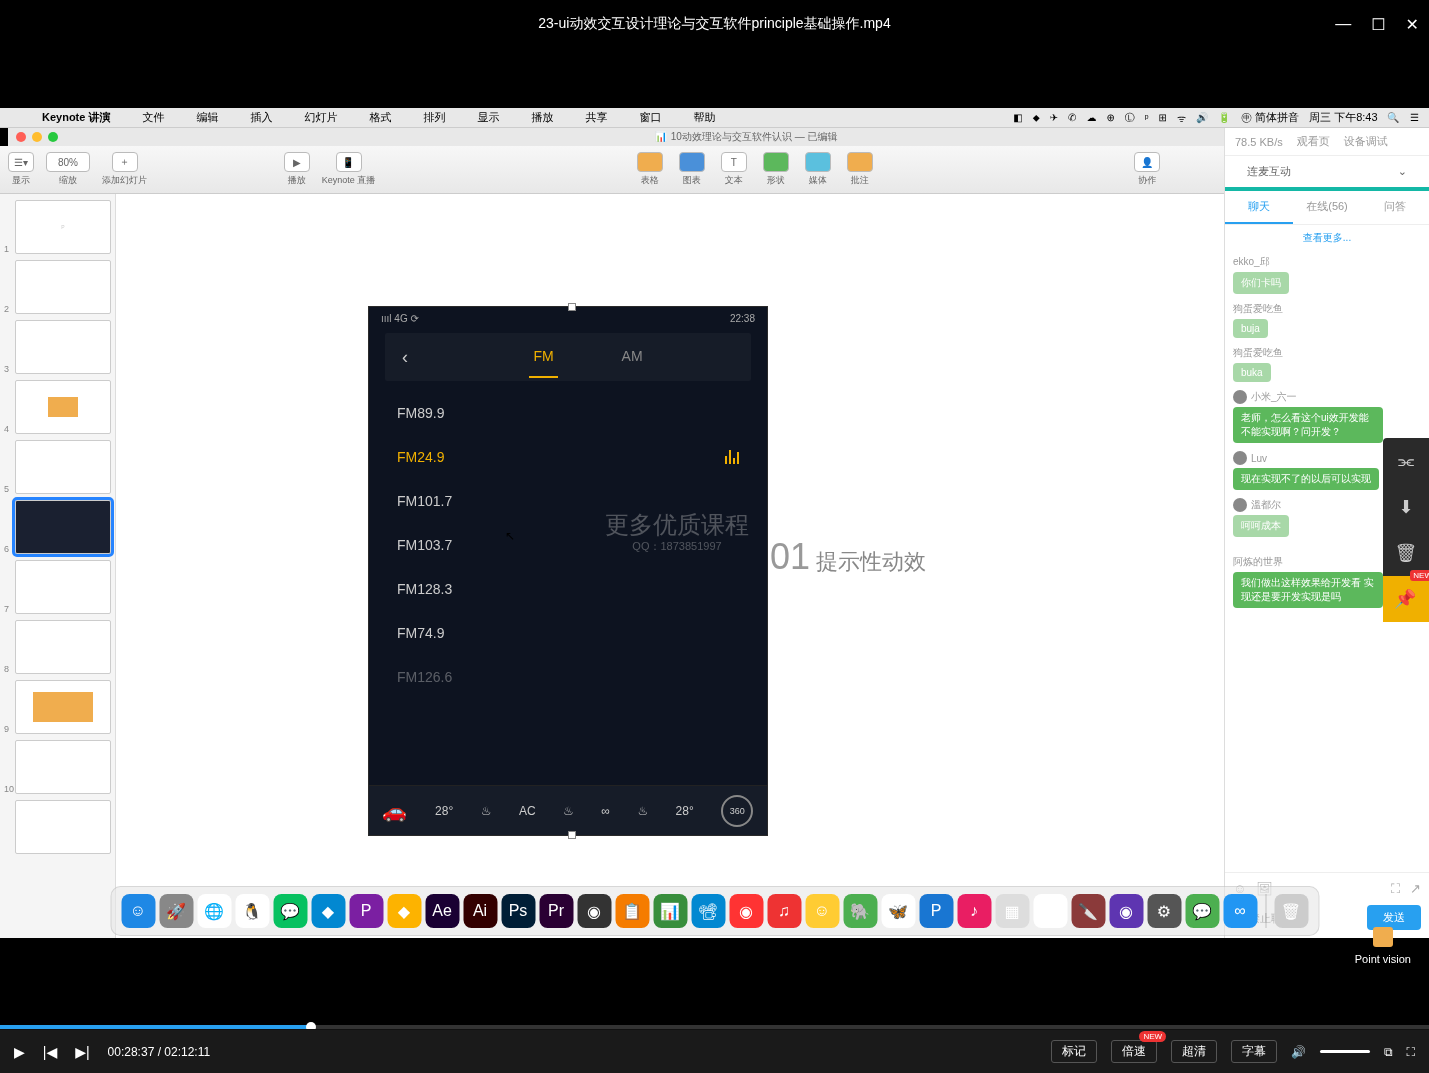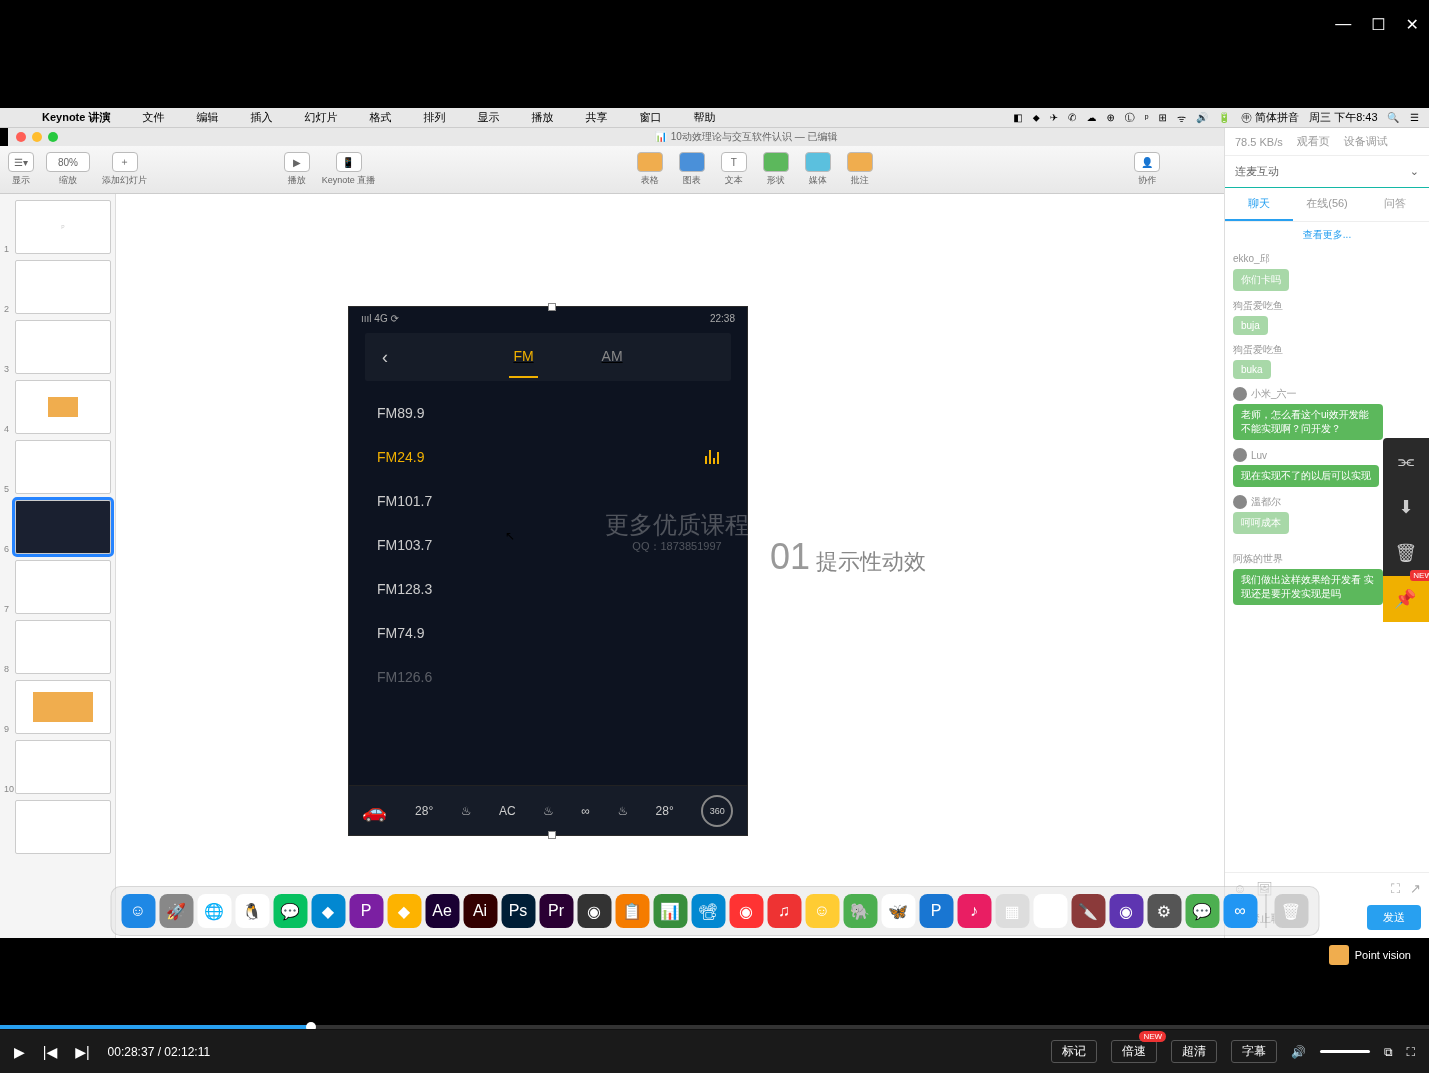--- a/index.html
+++ b/index.html
@@ -38,21 +38,21 @@
 .kn-toolbar { height: 48px; background: linear-gradient(#f7f7f7, #e8e8e8); border-bottom: 1px solid #ccc; display: flex; align-items: center; padding: 0 8px; font-size: 9px; color: #666; }
 .kn-tb-item { display: flex; flex-direction: column; align-items: center; gap: 2px; margin-right: 12px; }
 .kn-tb-icon { width: 26px; height: 20px; background: #fff; border: 1px solid #bbb; border-radius: 4px; display: flex; align-items: center; justify-content: center; font-size: 10px; }
 .kn-tb-group { display: flex; gap: 4px; }
 .ic-blue{background:#4a90d9!important}.ic-green{background:#5cb85c!important}.ic-orange{background:#f0ad4e!important}.ic-teal{background:#5bc0de!important}
 
 
 .side-panel { position: absolute; top: 20px; right: 0; width: 205px; bottom: 0; background: #fff; border-left: 1px solid #ddd; font-size: 11px; display:flex; flex-direction:column;}
 .side-hdr { height: 28px; display: flex; align-items: center; padding: 0 10px; border-bottom: 1px solid #eee; font-size: 11px; color: #999; }
 .side-hdr span { margin-right: 14px; }
-.side-collapse { padding: 8px 10px; color: #666; border-bottom: 1px solid #14b8a6; display:flex;justify-content:space-between;align-items:center;}
+.side-collapse { padding: 8px 22px; color: #666; border-bottom: 4px solid #14b8a6; display:flex;justify-content:space-between;align-items:center;}
 .side-tabs { display: flex; border-bottom: 1px solid #eee; font-size: 11px; }
 .side-tabs div { flex: 1; text-align: center; padding: 8px 0; color: #999; }
 .side-tabs div.active { color: #28a0f0; border-bottom: 2px solid #28a0f0; }
 .chat-more { text-align: center; padding: 6px; color: #28a0f0; font-size: 10px; }
 .chat-list { flex: 1; overflow: hidden; padding: 4px 8px; }
 .chat-msg { margin-bottom: 8px; }
 .chat-name { font-size: 10px; color: #999; margin-bottom: 3px; display:flex; align-items:center; gap:4px;}
 .chat-name .av{width:14px;height:14px;border-radius:50%;background:#888;display:inline-block;}
 .chat-bubble { display: inline-block; background: #5cb85c; color: #fff; padding: 4px 8px; border-radius: 4px; font-size: 10px; max-width: 150px; }
 .chat-bubble.gray { background: #a8d8a8; }
@@ -67,27 +67,27 @@
 .kn-body { position: absolute; top: 86px; left: 0; right: 205px; bottom: 0; display: flex; background: #fff; }
 .kn-thumbs { width: 116px; background: #f5f5f5; border-right: 1px solid #ddd; overflow: hidden; padding: 6px 4px; }
 .kn-thumb { display: flex; align-items: flex-end; margin-bottom: 6px; gap: 3px; }
 .kn-thumb-n { font-size: 9px; color: #888; width: 8px; }
 .kn-thumb-img { width: 96px; height: 54px; background: #fff; border: 1px solid #ccc; border-radius: 2px; position: relative; overflow:hidden; font-size:5px; display:flex;align-items:center;justify-content:center;color:#ccc;}
 .kn-thumb.active .kn-thumb-img { outline: 3px solid #2684ff; }
 .kn-canvas { flex: 1; background: #fff; display: flex; align-items: center; justify-content: center; position: relative; }
 
 
 .slide-content { position: relative; width: 860px; height: 560px; }
-.phone { position: absolute; left: 108px; top: 20px; width: 400px; height: 530px; background: #0d1320; border: 1px solid #2a2a2a; }
+.phone { position: absolute; left: 128px; top: 20px; width: 400px; height: 530px; background: #0d1320; border: 1px solid #2a2a2a; }
 .phone::before,.phone::after{content:'';position:absolute;width:6px;height:6px;background:#fff;border:1px solid #888;}
 .phone::before{top:-4px;left:50%;}.phone::after{bottom:-4px;left:50%;}
 .phone-status { height: 22px; display: flex; justify-content: space-between; align-items: center; padding: 0 12px; color: #aaa; font-size: 10px; }
 .phone-nav { height: 48px; background: #161c28; display: flex; align-items: center; margin: 4px 16px 0; border-radius: 2px; }
 .phone-back { width: 40px; text-align: center; color: #ccc; font-size: 18px; }
-.phone-tabs { flex: 1; display: flex; justify-content: center; gap: 60px; text-decoration: underline; }
+.phone-tabs { flex: 1; display: flex; justify-content: center; gap: 60px; }
 .phone-tab { color: #888; font-size: 14px; padding: 12px 4px; }
 .phone-tab.active { color: #f0b000; border-bottom: 2px solid #f0b000; }
 .fm-list { padding: 10px 0; }
 .fm-item { padding: 14px 28px; color: #ccc; font-size: 14px; display: flex; justify-content: space-between; align-items: center; }
 .fm-item.active { color: #f0b000; }
 .fm-item.faded { opacity: 0.4; }
 .fm-bars { display: flex; gap: 2px; align-items: flex-end; height: 14px; }
 .fm-bars span { width: 2px; background: #f0b000; }
 .fm-bars span:nth-child(1){height:8px}.fm-bars span:nth-child(2){height:14px}.fm-bars span:nth-child(3){height:6px}.fm-bars span:nth-child(4){height:12px}
 .phone-dock { position: absolute; bottom: 0; left: 0; right: 0; height: 50px; background: #161c28; display: flex; align-items: center; justify-content: space-around; color: #ccc; font-size: 12px; border-top: 1px solid #222; }
@@ -102,27 +102,28 @@
 .mac-dock { position: absolute; bottom: 2px; left: 50%; transform: translateX(-50%); height: 50px; background: rgba(230,230,230,0.6); border-radius: 10px; display: flex; align-items: center; padding: 0 10px; gap: 4px; border:1px solid rgba(0,0,0,0.1);}
 .dock-icon { width: 34px; height: 34px; border-radius: 8px; display:flex;align-items:center;justify-content:center;font-size:16px;color:#fff;}
 .dock-sep { width: 1px; height: 34px; background: rgba(0,0,0,0.2); margin: 0 4px; }
 
 
 .float-tb { position: absolute; right: 0; top: 390px; width: 46px; background: #2a2a2a; border-radius: 4px 0 0 4px; }
 .float-tb div { height: 46px; display: flex; align-items: center; justify-content: center; color: #ccc; font-size: 18px; cursor: pointer; }
 .float-tb div:last-child{background:#f0b000;color:#333;position:relative;}
 .float-new{position:absolute;top:-6px;right:-6px;background:#e33;color:#fff;font-size:8px;padding:1px 3px;border-radius:3px;}
 
-.bottom-right-logo { position: absolute; right: 18px; bottom: 60px; color: #fff; font-size: 11px; display:flex;align-items:center;gap:6px;}
+.bottom-right-logo { position: absolute; right: 18px; bottom: 60px; color: #fff; font-size: 11px; display:flex;align-items:center;gap:6px;flex-direction:column;}
 .bottom-right-logo .sq { width:20px;height:20px;background:#f0ad4e;border-radius:3px;}
 </style>
 </head>
 <body>
 
 <div class="win-title">
+  <span>23-ui动效交互设计理论与交互软件principle基础操作.mp4</span>
   <div class="win-ctrls">
     <span>—</span>
     <span>☐</span>
     <span>✕</span>
   </div>
 </div>
 
 <div class="video-frame">
 <div class="screenshot">
 

